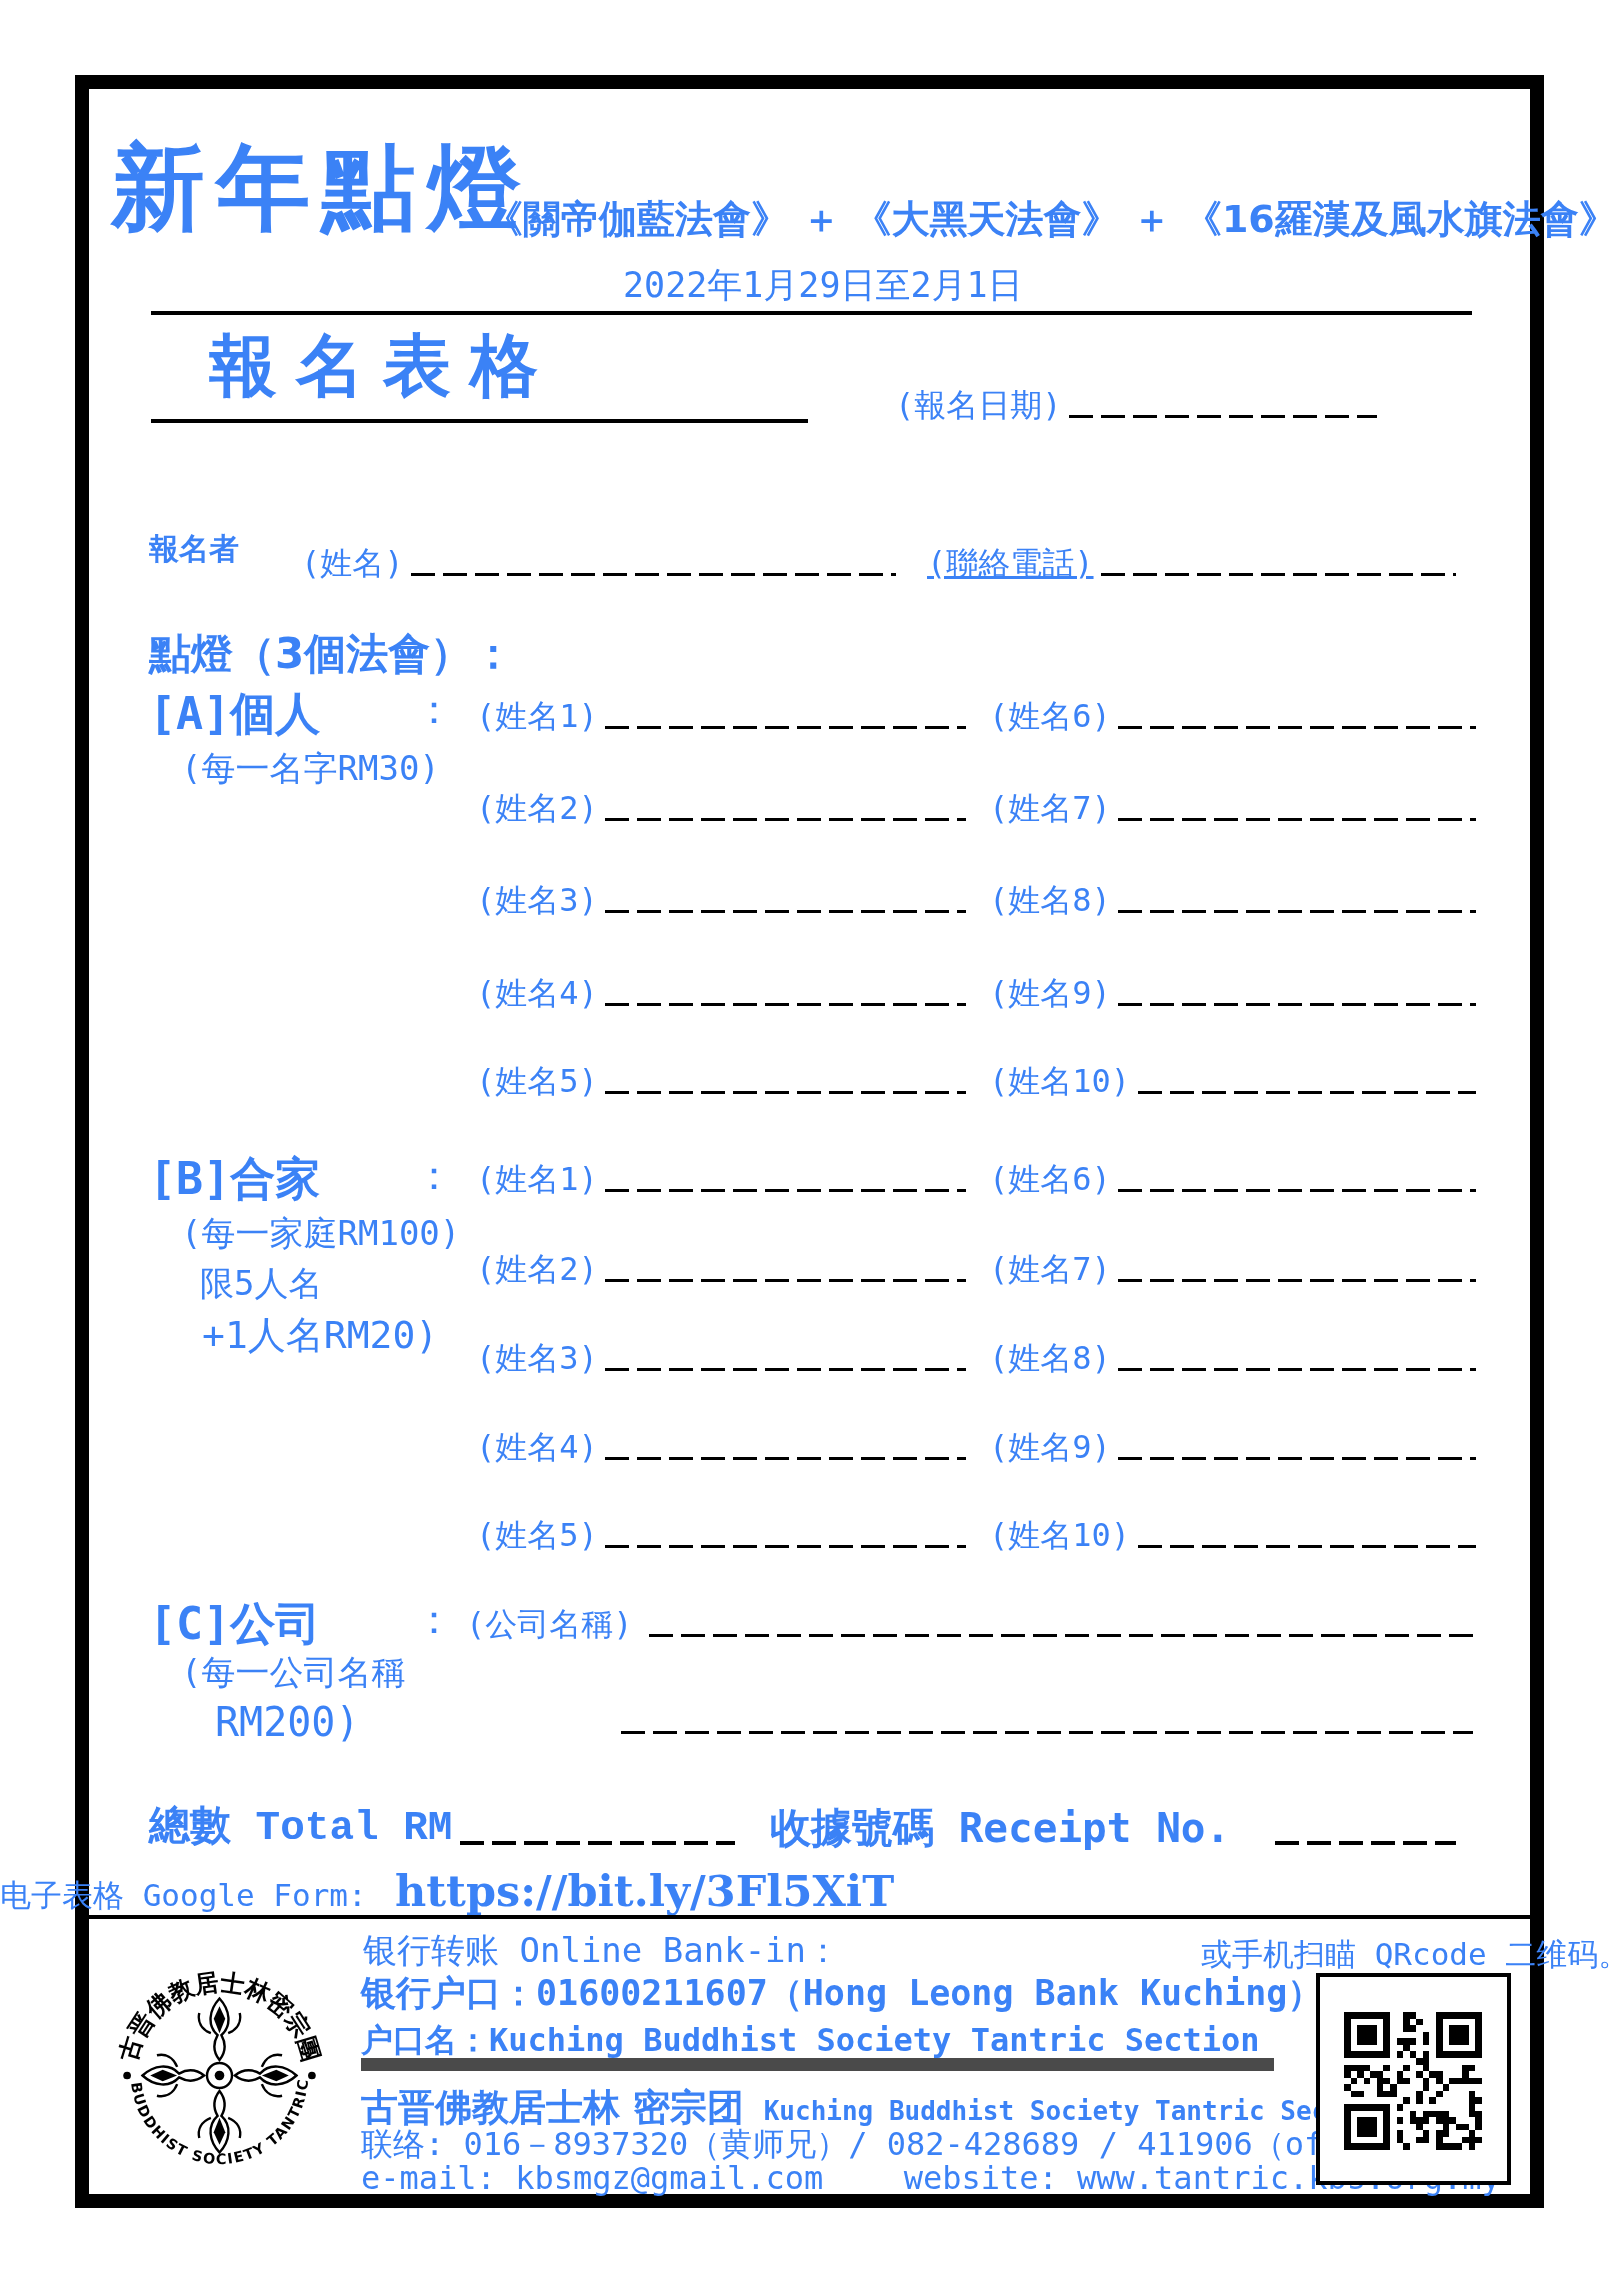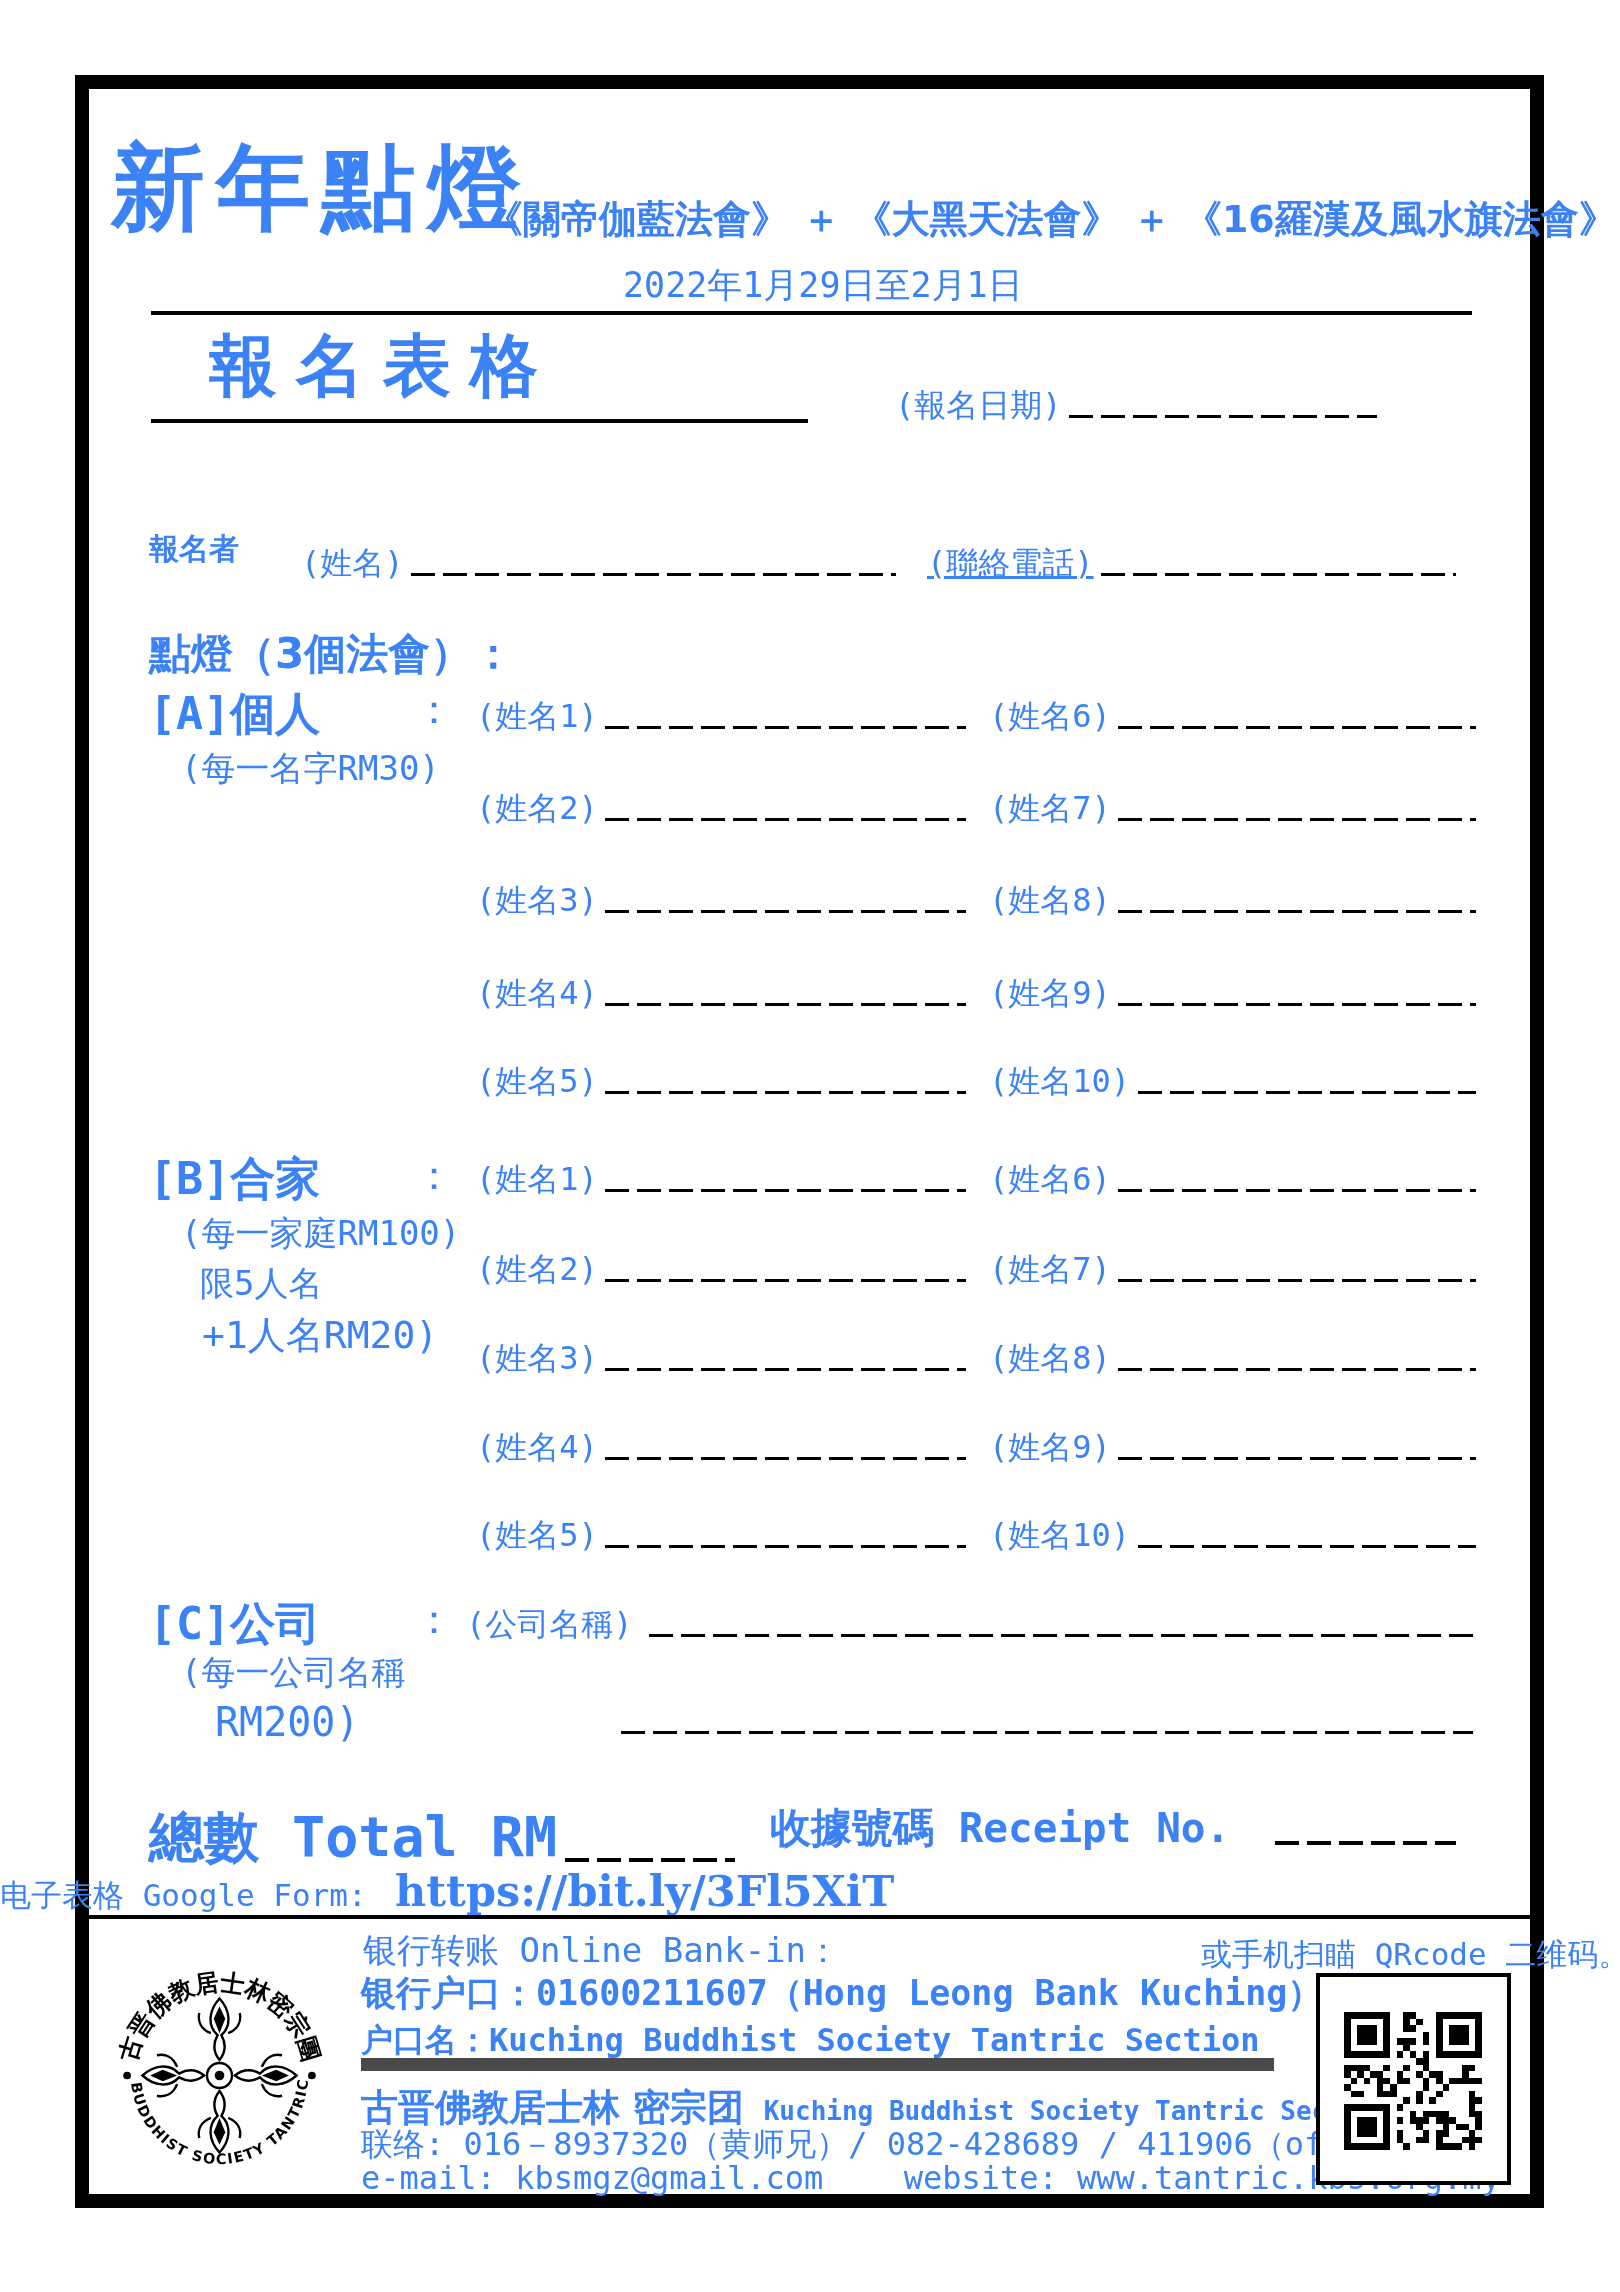--- a/index.html
+++ b/index.html
@@ -152,21 +152,21 @@
   <div class="abs mono sect-colon" style="left:414px;top:1597px;">：</div>
   <div class="abs mono note" style="left:181px;top:1654px;font-size:34px;">(每一公司名稱</div>
   <div class="abs mono note" style="left:215px;top:1700px;font-size:40px;">RM200)</div>
   <div class="fillrow mono" style="left:466px;top:1605px;width:1008px;gap:9px;">
     <span class="lbl">(公司名稱)</span>
     <span class="fill"></span>
   </div>
   <div class="abs" style="left:621px;top:1731px;width:852px;height:2.8px;background:repeating-linear-gradient(to right,#000 0 24.5px,transparent 24.5px 32px);"></div>
 
   <div class="fillrow mono" style="left:149px;top:1804px;width:586px;">
-    <span class="b" style="font-size:55px;line-height:1.2;">總數 Total RM</span>
+    <span class="b" style="font-size:41px;line-height:1.2;font-family:Liberation Mono, monospace;">總數 Total RM</span>
     <span class="fill" style="height:3.8px;margin-bottom:8.5px;"></span>
   </div>
   <div class="fillrow mono" style="left:770px;top:1804px;width:686px;">
     <span class="b" style="font-size:41px;line-height:1.2;">收據號碼 Receipt No.</span>
     <span class="fill" style="height:3.8px;margin-bottom:8.5px;margin-left:45px;"></span>
   </div>
 
   <div class="abs" style="left:0;top:1866px;width:1474px;text-align:left;">
     <span class="mono" style="font-size:31px;vertical-align:baseline;">电子表格 Google Form:</span>
     <span class="serif b" style="font-size:43px;margin-left:23.5px;vertical-align:baseline;">https://bit.ly/3Fl5XiT</span>

